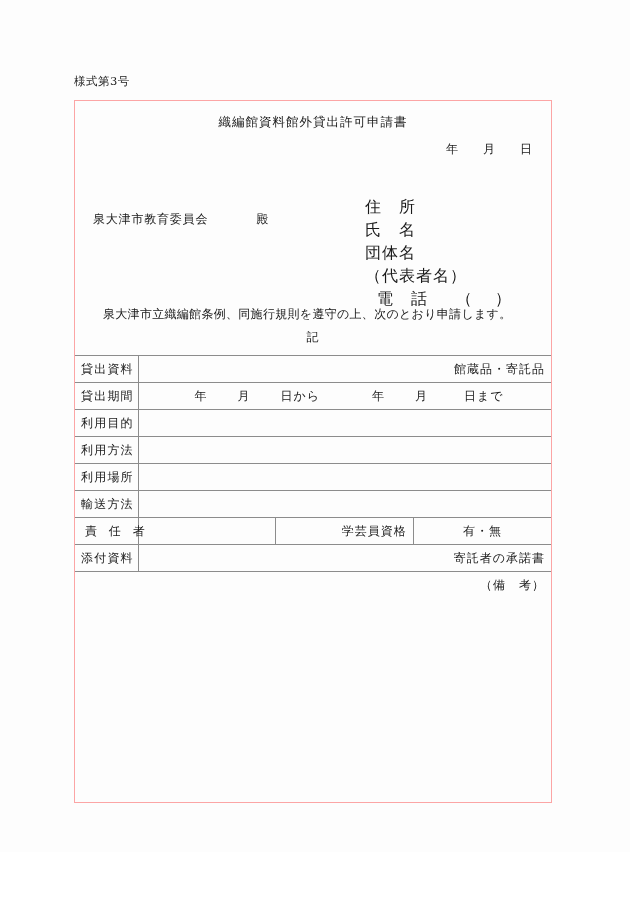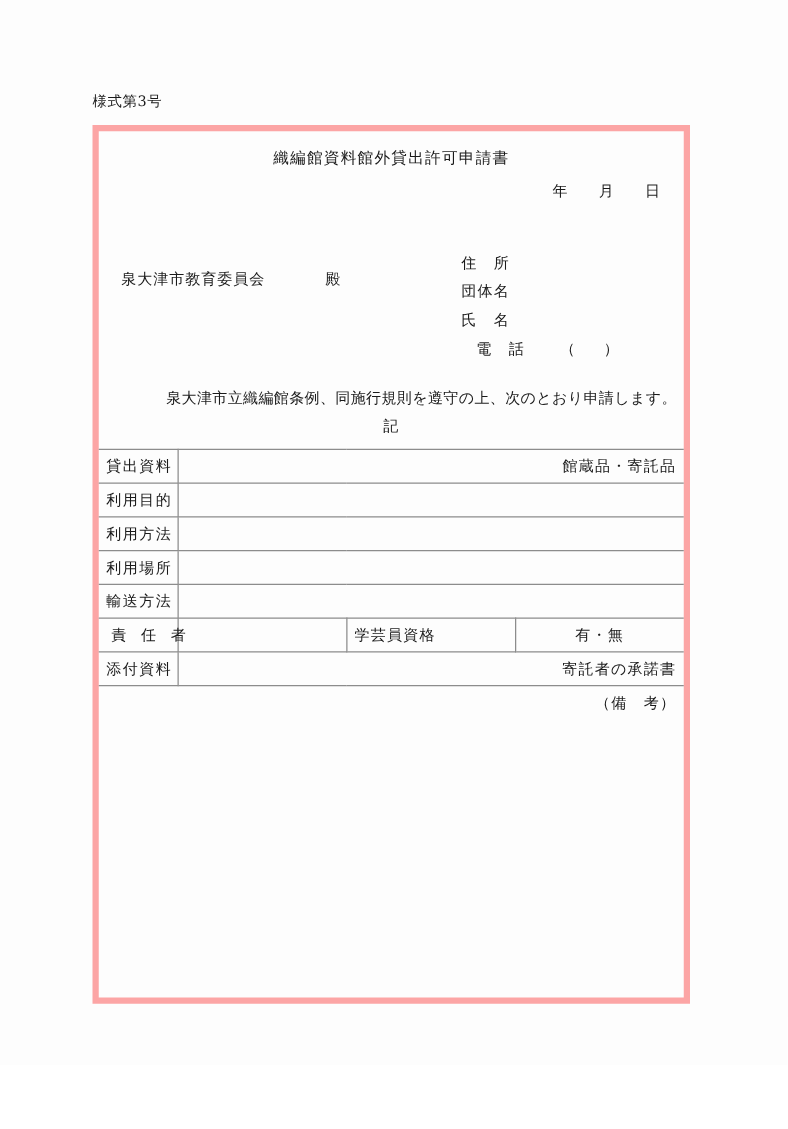--- a/index.html
+++ b/index.html
@@ -30,21 +30,21 @@
     font-size: 11.5px;
     letter-spacing: 0.5px;
     white-space: nowrap;
   }
   .form-frame {
     position: absolute;
     left: 74px;
     top: 100px;
     width: 478px;
     height: 703px;
-    border: 5px solid #fca5a5;
+    border: 1px solid #fca5a5;
     box-sizing: border-box;
     background: #fdfdfd;
   }
   
   .header-block {
     position: relative;
     height: 254px;
     box-sizing: border-box;
   }
   .doc-title {
@@ -73,37 +73,36 @@
     font-size: 12px;
     letter-spacing: 0.8px;
     white-space: nowrap;
     margin-top: 40px;
   }
   .addressee .gap { display: inline-block; width: 48px; }
   .applicant-block {
     position: absolute;
     top: 94px;
     left: 290px;
-    font-size: 12px;
+    font-size: 16px;
     line-height: 23px;
     letter-spacing: 1px;
     white-space: nowrap;
   }
   .applicant-block .row { white-space: nowrap; }
   .applicant-block .w2 { display: inline-block; width: 12px; }
   .applicant-block .phone-gap { display: inline-block; width: 28px; }
   .applicant-block .paren-gap { display: inline-block; width: 22px; }
   .pledge {
     position: absolute;
     top: 205px;
     left: 28px;
     font-size: 12px;
     letter-spacing: 0.3px;
     white-space: nowrap;
-    margin-left: 26px;
   }
   .ki-mark {
     position: absolute;
     top: 228px;
     left: 0;
     width: 100%;
     text-align: center;
     font-size: 12px;
     letter-spacing: 1px;
   }
@@ -143,21 +142,21 @@
     text-align: left;
     padding-left: 0;
     white-space: nowrap;
   }
   .period-cell .lead { display: inline-block; width: 50px; }
   .period-cell .sp-s { display: inline-block; width: 30px; }
   .period-cell .sp-m { display: inline-block; width: 36px; }
   .period-cell .sp-l { display: inline-block; width: 52px; }
   .cert-label {
     width: 72px;
-    text-align: left;
+    text-align: right;
     white-space: nowrap;
     letter-spacing: 0.5px;
   }
   .cert-value {
     width: 55px;
     text-align: center;
     white-space: nowrap;
     letter-spacing: 1px;
   }
   .attach-cell {
@@ -193,43 +192,52 @@
 
       <div class="addressee">
         <span>泉大津市教育委員会</span><span class="gap"></span><span>殿</span>
       </div>
 
       <div class="applicant-block">
         <div class="row">
           <span>住　所</span>
         </div>
         <div class="row">
+          <span>氏　名</span>
+        </div>
+        <div class="row">
           <span>団体名</span>
         </div>
         <div class="row">
-          <span>氏　名</span>
+          <span>（代表者名）</span>
         </div>
         <div class="row">
           <span class="w2"></span><span>電　話</span><span class="phone-gap"></span><span>（</span><span class="paren-gap"></span><span>）</span>
         </div>
       </div>
 
       <div class="pledge">泉大津市立織編館条例、同施行規則を遵守の上、次のとおり申請します。</div>
 
       <div class="ki-mark">記</div>
 
     </div>
 
     <table class="form-table">
       <tbody>
         <tr>
           <td class="label no-left">貸出資料</td>
           <td class="value-right no-right" colspan="3">館蔵品・寄託品</td>
         </tr>
 
+        <tr>
+          <td class="label no-left">貸出期間</td>
+          <td class="period-cell no-right" colspan="3">
+            <span class="lead"></span><span>年</span><span class="sp-s"></span><span>月</span><span class="sp-s"></span><span>日から</span><span class="sp-l"></span><span>年</span><span class="sp-s"></span><span>月</span><span class="sp-m"></span><span>日まで</span>
+          </td>
+        </tr>
 
         <tr>
           <td class="label no-left">利用目的</td>
           <td class="no-right" colspan="3"></td>
         </tr>
 
         <tr>
           <td class="label no-left">利用方法</td>
           <td class="no-right" colspan="3"></td>
         </tr>

